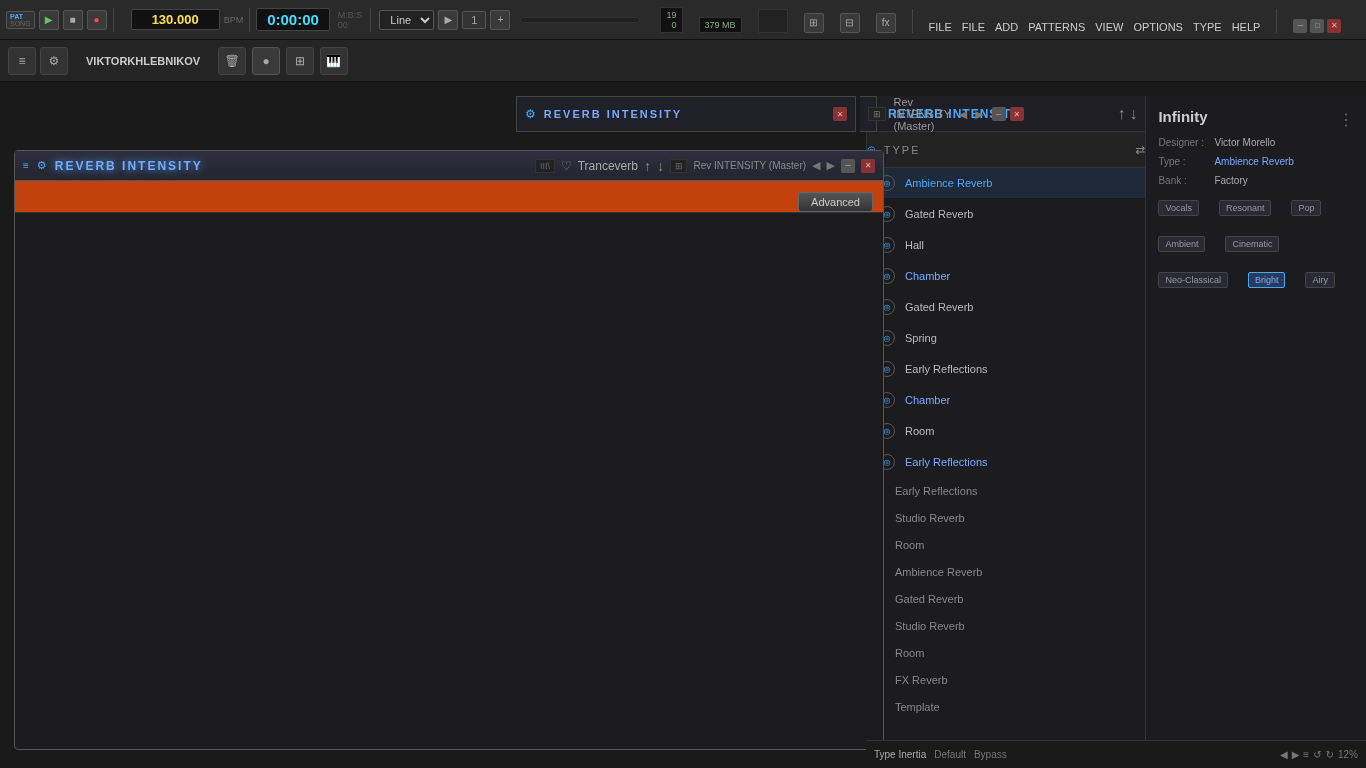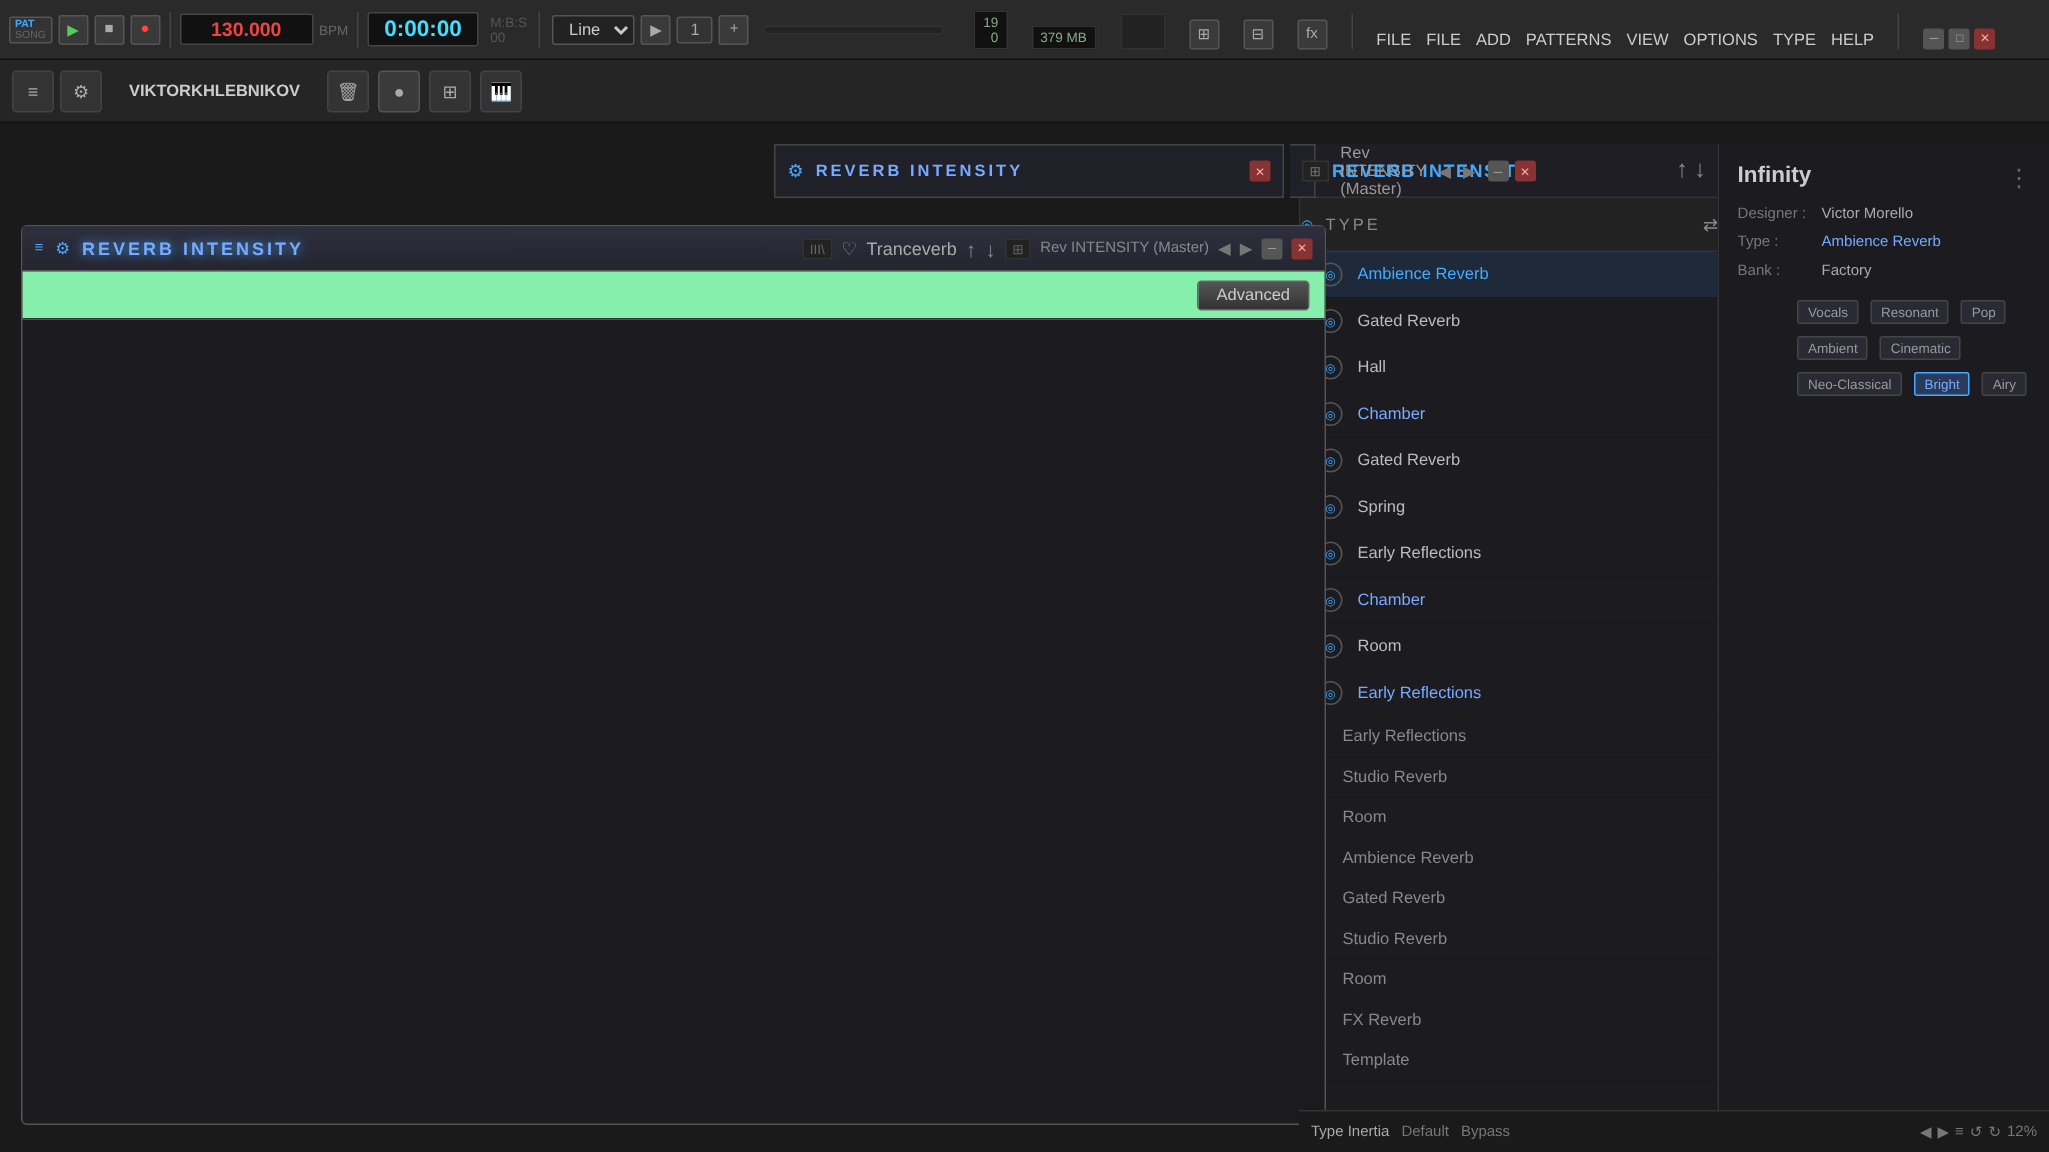--- a/index.html
+++ b/index.html
@@ -48,27 +48,28 @@
       border-radius: 2px;
       display: flex; align-items: center; justify-content: center;
       cursor: pointer;
       color: #aaa;
       font-size: 10px;
     }
     .transport-btn.rec { color: #f44; }
     .bpm-display {
       background: #111;
       border: 1px solid #444;
-      color: #ef4444;
+      color: #fde047;
       font-size: 13px;
       font-weight: bold;
       padding: 2px 20px;
       border-radius: 2px;
       min-width: 60px;
       text-align: center;
+      margin-left: 11px;
     }
     .time-display {
       background: #111;
       border: 1px solid #444;
       color: #4df;
       font-size: 15px;
       font-weight: bold;
       padding: 2px 10px;
       border-radius: 2px;
     }
@@ -179,24 +180,24 @@
     .plugin-title-controls {
       margin-left: auto;
       display: flex;
       align-items: center;
       gap: 6px;
     }
 
     
     .preset-bar {
       height: 32px;
-      background: #86efac;
+      background: #c2410c;
       border-bottom: 1px solid #333;
       display: flex;
-      align-items: center;
+      align-items: flex-end;
       padding: 0 10px;
       gap: 8px;
     }
     .advanced-btn {
       margin-left: auto;
       background: linear-gradient(to bottom, #555, #333);
       border: 1px solid #666;
       color: #ccc;
       font-size: 11px;
       padding: 3px 12px;
@@ -301,23 +302,22 @@
       display: flex;
       gap: 6px;
       font-size: 10px;
     }
     .info-key { color: #777; width: 50px; }
     .info-val { color: #aaa; }
     .info-val.highlight { color: #7af; }
     .tag-list {
       display: flex;
       flex-wrap: wrap;
-      gap: 8px;
+      gap: 20px;
       margin-top: 6px;
-      margin-left: 40px;
     }
     .tag {
       background: #2a2a35;
       border: 1px solid #444;
       border-radius: 2px;
       color: #999;
       font-size: 9px;
       padding: 2px 6px;
       cursor: pointer;
     }

